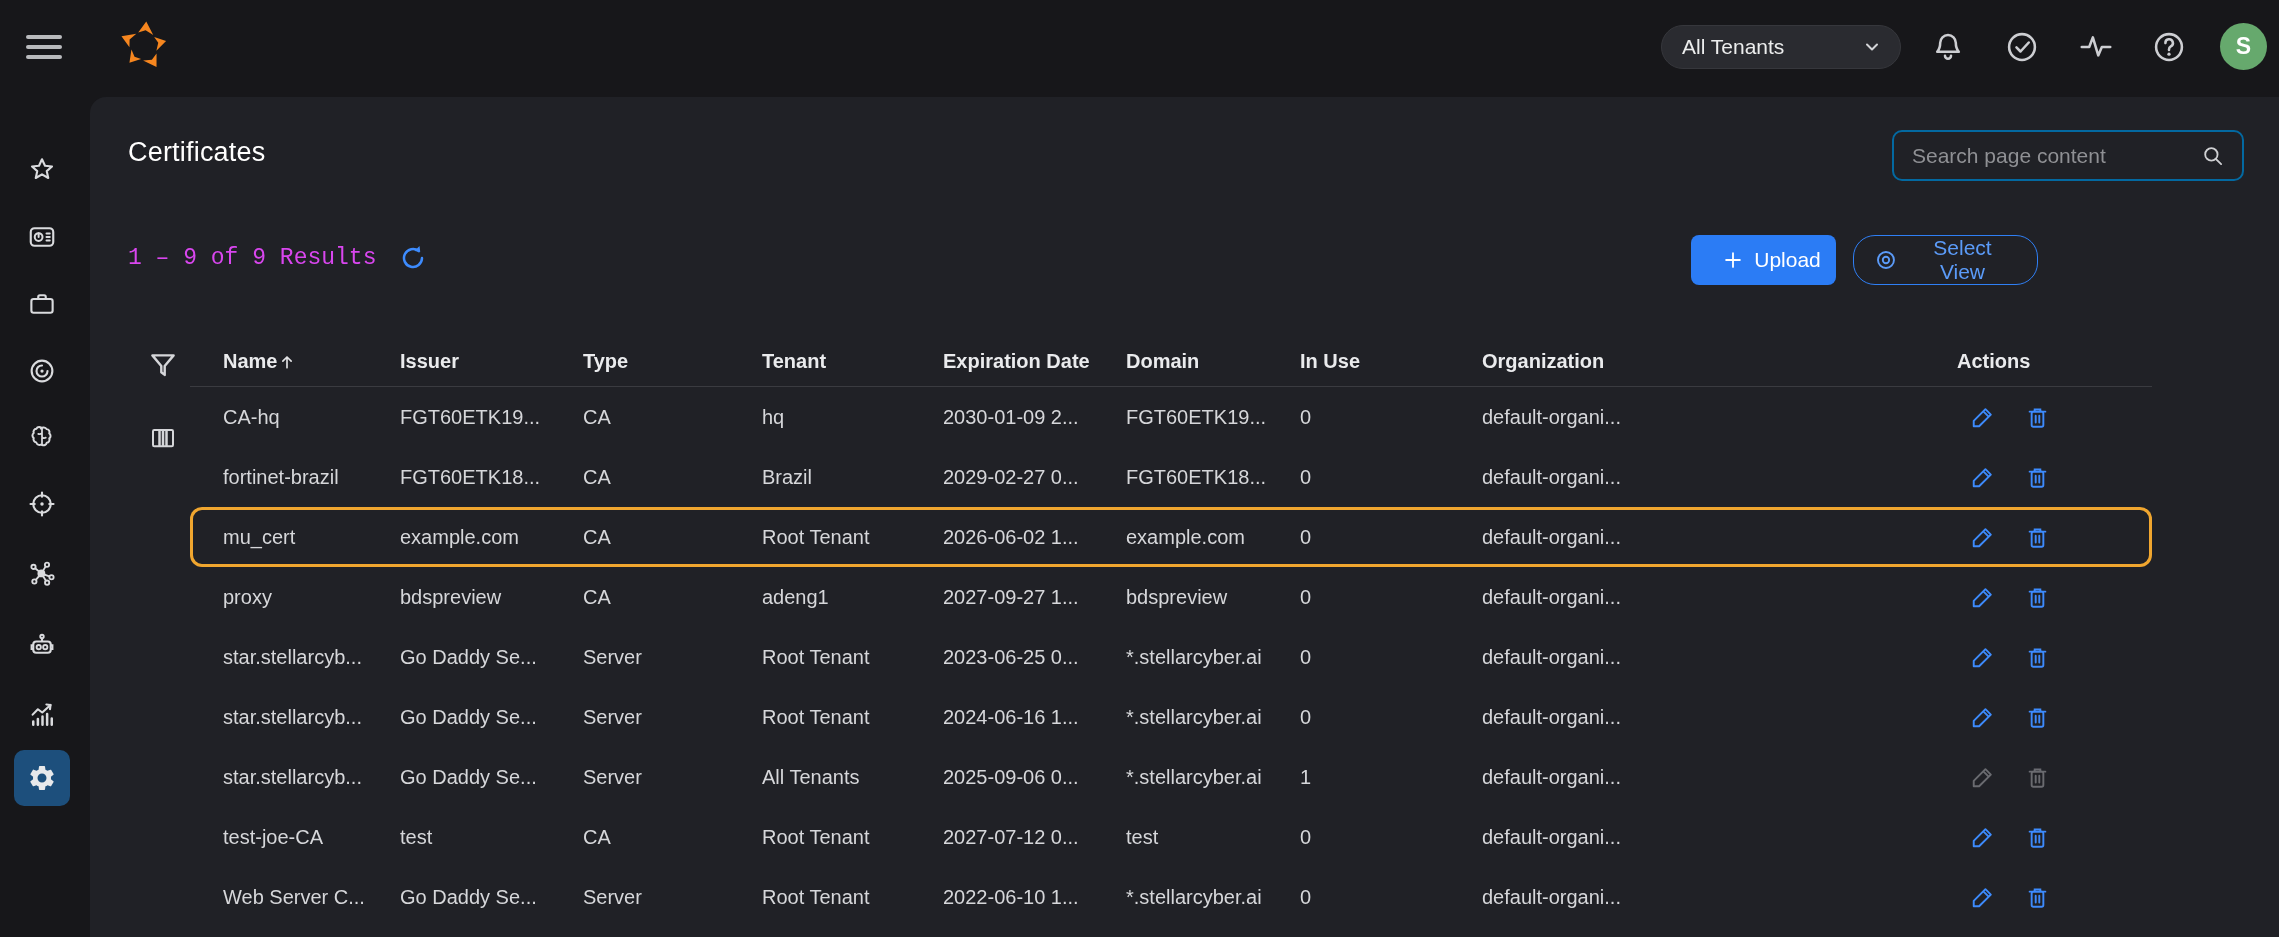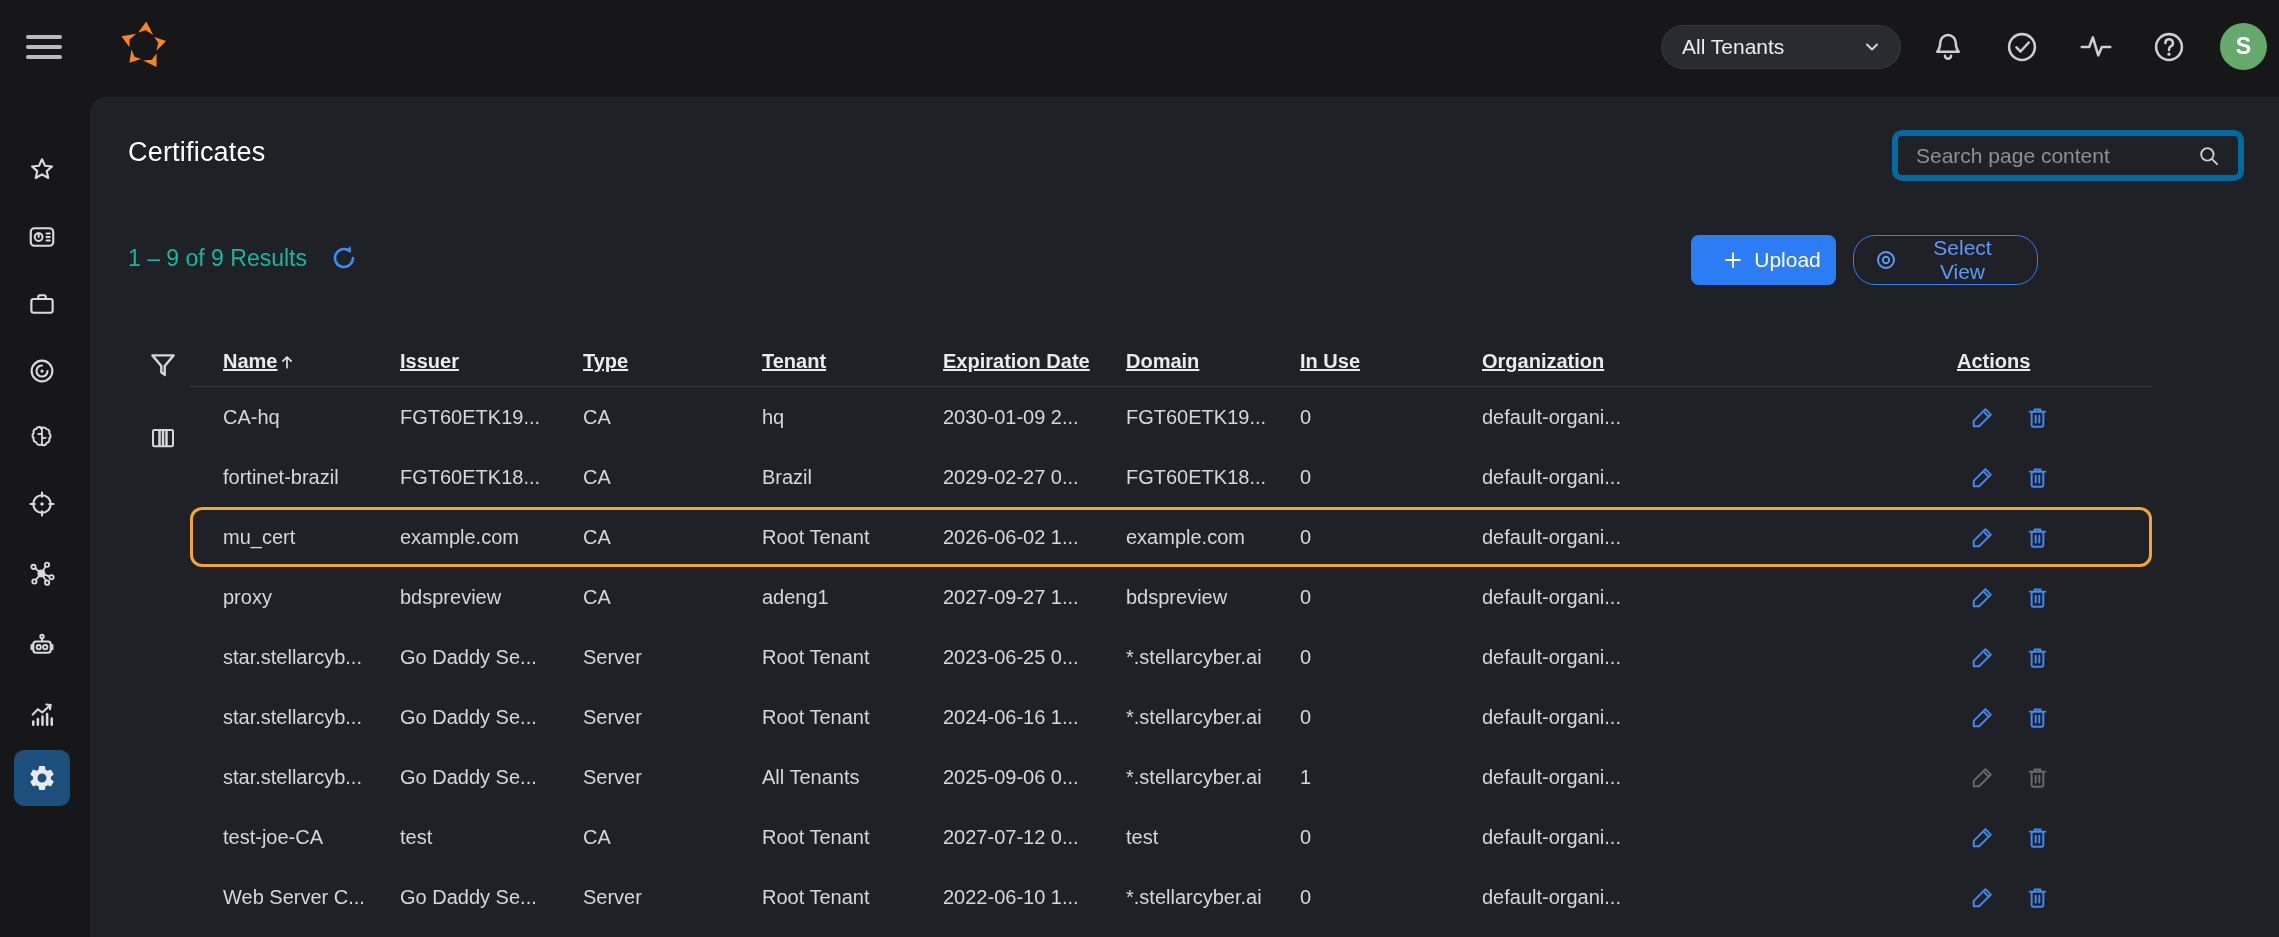--- a/index.html
+++ b/index.html
@@ -33,45 +33,45 @@
 
   
   .sidebar{position:absolute;left:0;top:97px;width:90px;bottom:0;}
   .sideitem{position:absolute;left:14px;width:56px;height:56px;display:flex;align-items:center;justify-content:center;border-radius:10px;color:#dadbde;}
   .sideitem.active{background:var(--nav-active);}
 
   
   .card{position:absolute;left:90px;top:97px;right:0;bottom:0;background:var(--bg-card);
     border-top-left-radius:16px;overflow:hidden;}
   .page-title{position:absolute;left:38px;top:40px;font-size:27px;font-weight:500;color:#ffffff;letter-spacing:.2px;}
-  .searchbox{position:absolute;left:1802px;top:33px;width:352px;height:51px;border:6px solid #0369a1;border-radius:10px;
+  .searchbox{position:absolute;left:1802px;top:33px;width:352px;height:51px;border:2px solid #0369a1;border-radius:10px;
     display:flex;align-items:center;padding:0 16px;}
   .searchbox input{flex:1;background:transparent;border:none;outline:none;color:var(--text);
     font-size:21px;font-family:"Liberation Sans", sans-serif;}
   .searchbox input::placeholder{color:#8f9094;}
   .results-row{position:absolute;left:38px;top:146px;display:flex;align-items:center;gap:22px;}
-  .results-text{font-size:23px;color:#14b8a6;}
+  .results-text{font-size:23px;color:#d946ef;font-family:Liberation Mono, monospace;}
   .refresh-btn{width:30px;height:30px;color:var(--accent);}
 
   .btnbar{position:absolute;top:138px;left:1601px;display:flex;gap:17px;}
   .btn{height:50px;border-radius:8px;display:flex;align-items:center;justify-content:center;gap:10px;font-size:21px;}
   .btn-primary{width:145px;background:var(--accent-strong);color:#fff;padding-left:16px;}
   .btn-outline{border:1.5px solid #2f7ff5;color:#5b9bf8;background:transparent;padding:0 20px;}
   .btn-outline.export{width:190px;} .btn-outline.select{width:185px;border-radius:22px;}
 
   
   .gutter-icon{position:absolute;color:#d5d6d9;}
   .gutter-icon.funnel{left:56px;top:252px;width:34px;height:34px;}
   .gutter-icon.columns{left:58px;top:326px;width:30px;height:30px;}
 
   .table{position:absolute;left:100px;top:240px;width:1962px;}
   .thead,.trow{display:grid;grid-template-columns:177px 183px 179px 181px 183px 174px 182px 475px 1fr;
     padding-left:33px;align-items:center;}
   .thead{height:50px;border-bottom:1px solid var(--divider);}
-  .hcell{font-size:20px;font-weight:bold;color:#eaebed;display:flex;align-items:center;white-space:nowrap;text-decoration:underline;}
+  .hcell{font-size:20px;font-weight:bold;color:#eaebed;display:flex;align-items:center;white-space:nowrap;}
   .sort-arrow{width:20px;height:20px;color:#e2e3e5;}
   .trow{height:60px;}
   .trow.highlighted{box-shadow:inset 0 0 0 3px var(--highlight);border-radius:12px;}
   .cell{font-size:20px;color:var(--text-dim);white-space:nowrap;overflow:hidden;}
   .cell.actions{display:flex;align-items:center;gap:28px;padding-left:12px;overflow:visible;}
   .action{width:27px;height:27px;color:var(--accent);}
   .action[disabled]{color:var(--disabled);cursor:default;}
 </style>
 </head>
 <body>

